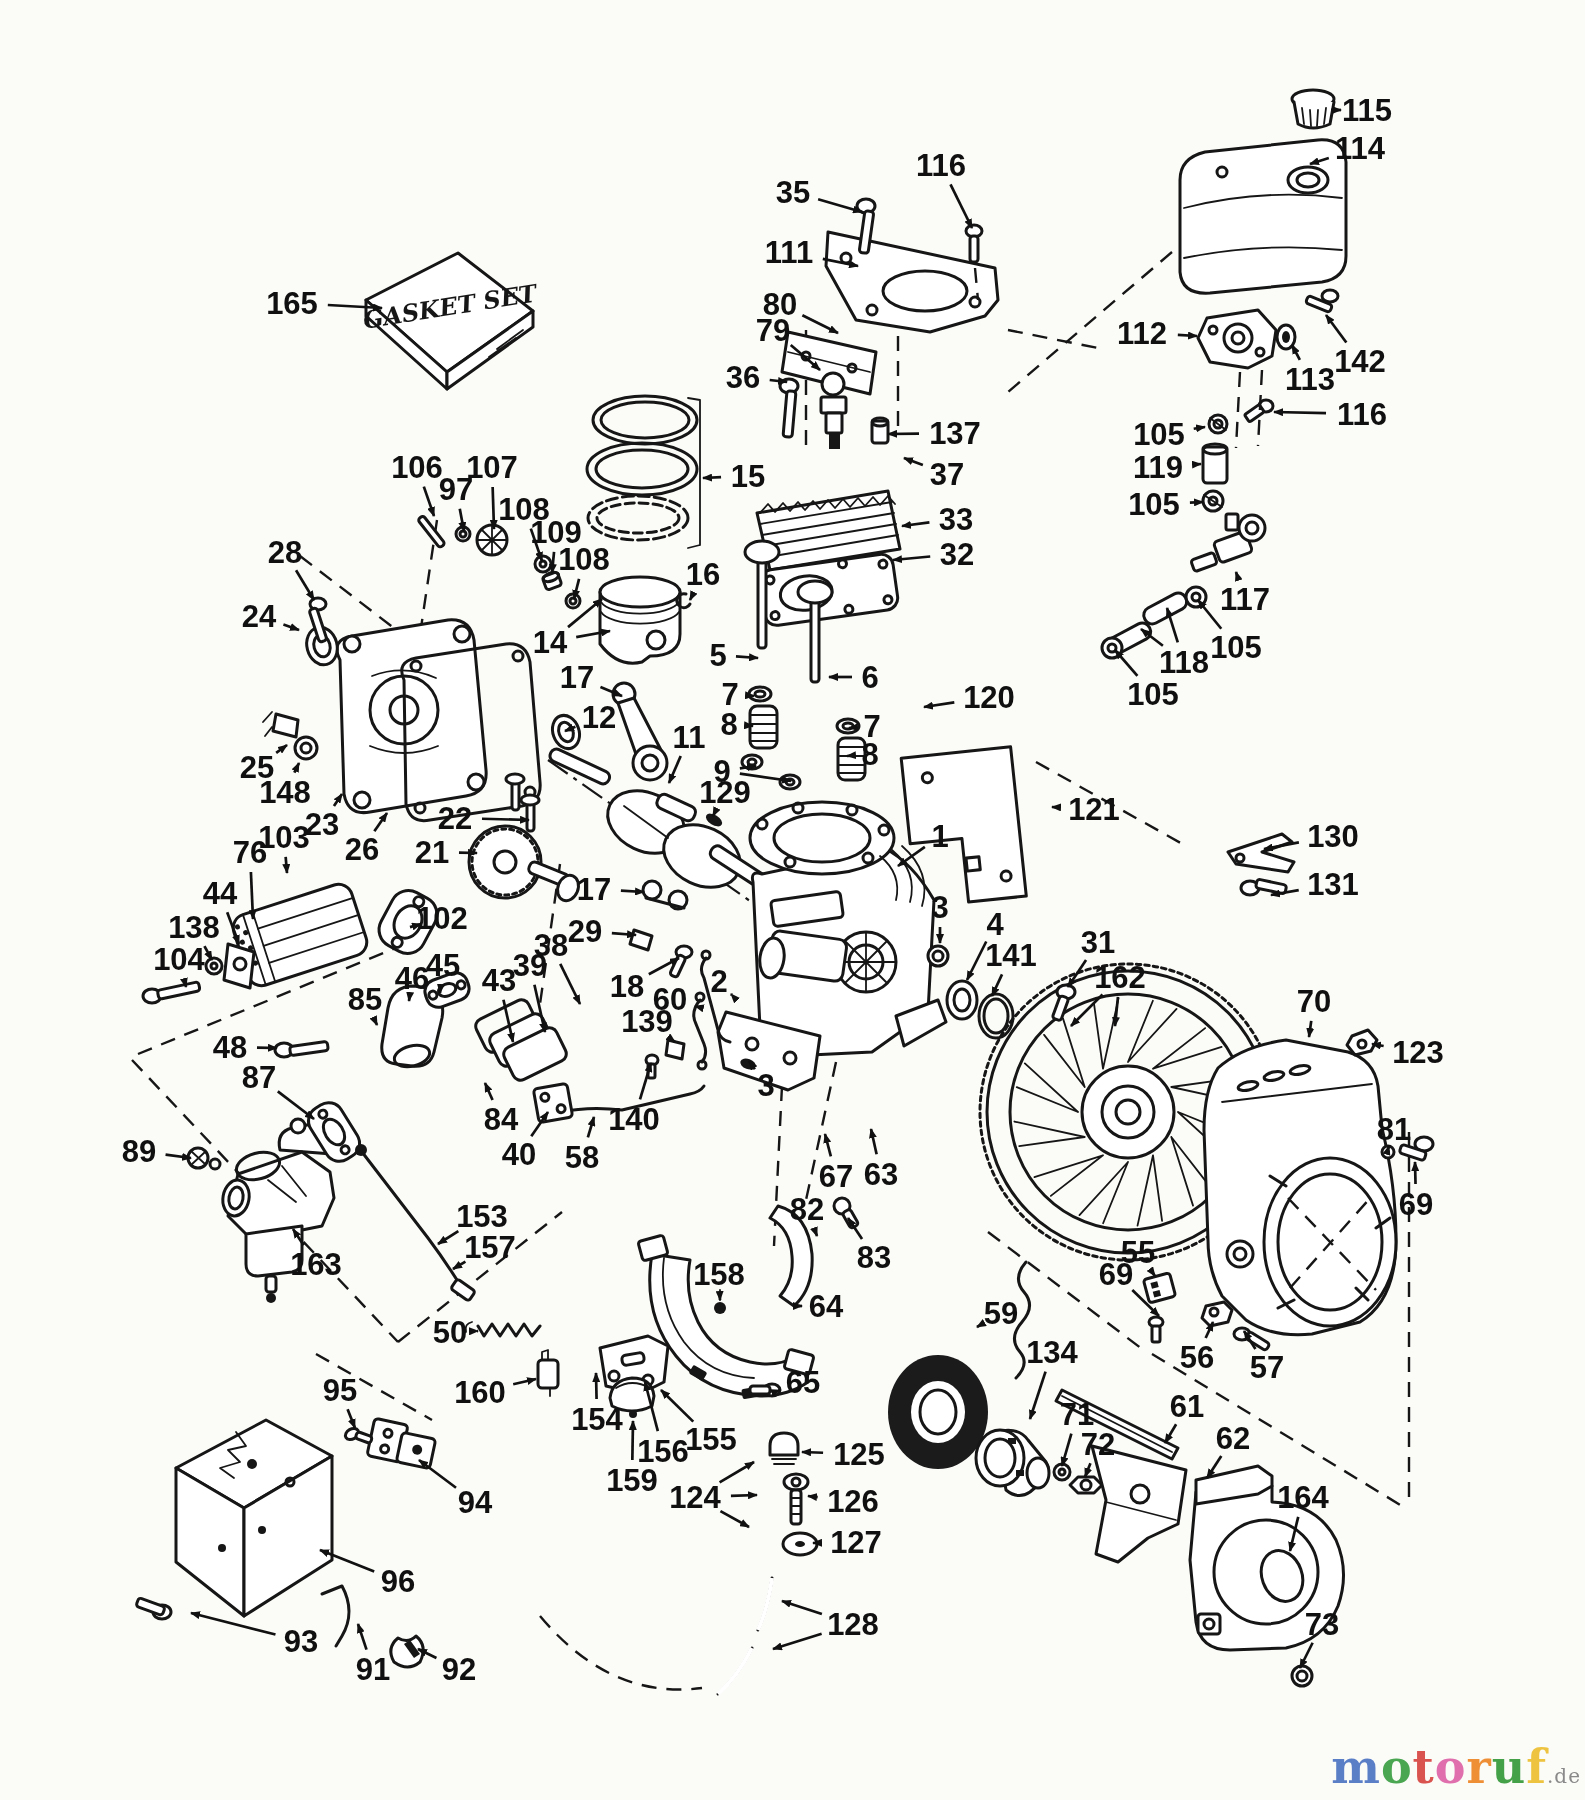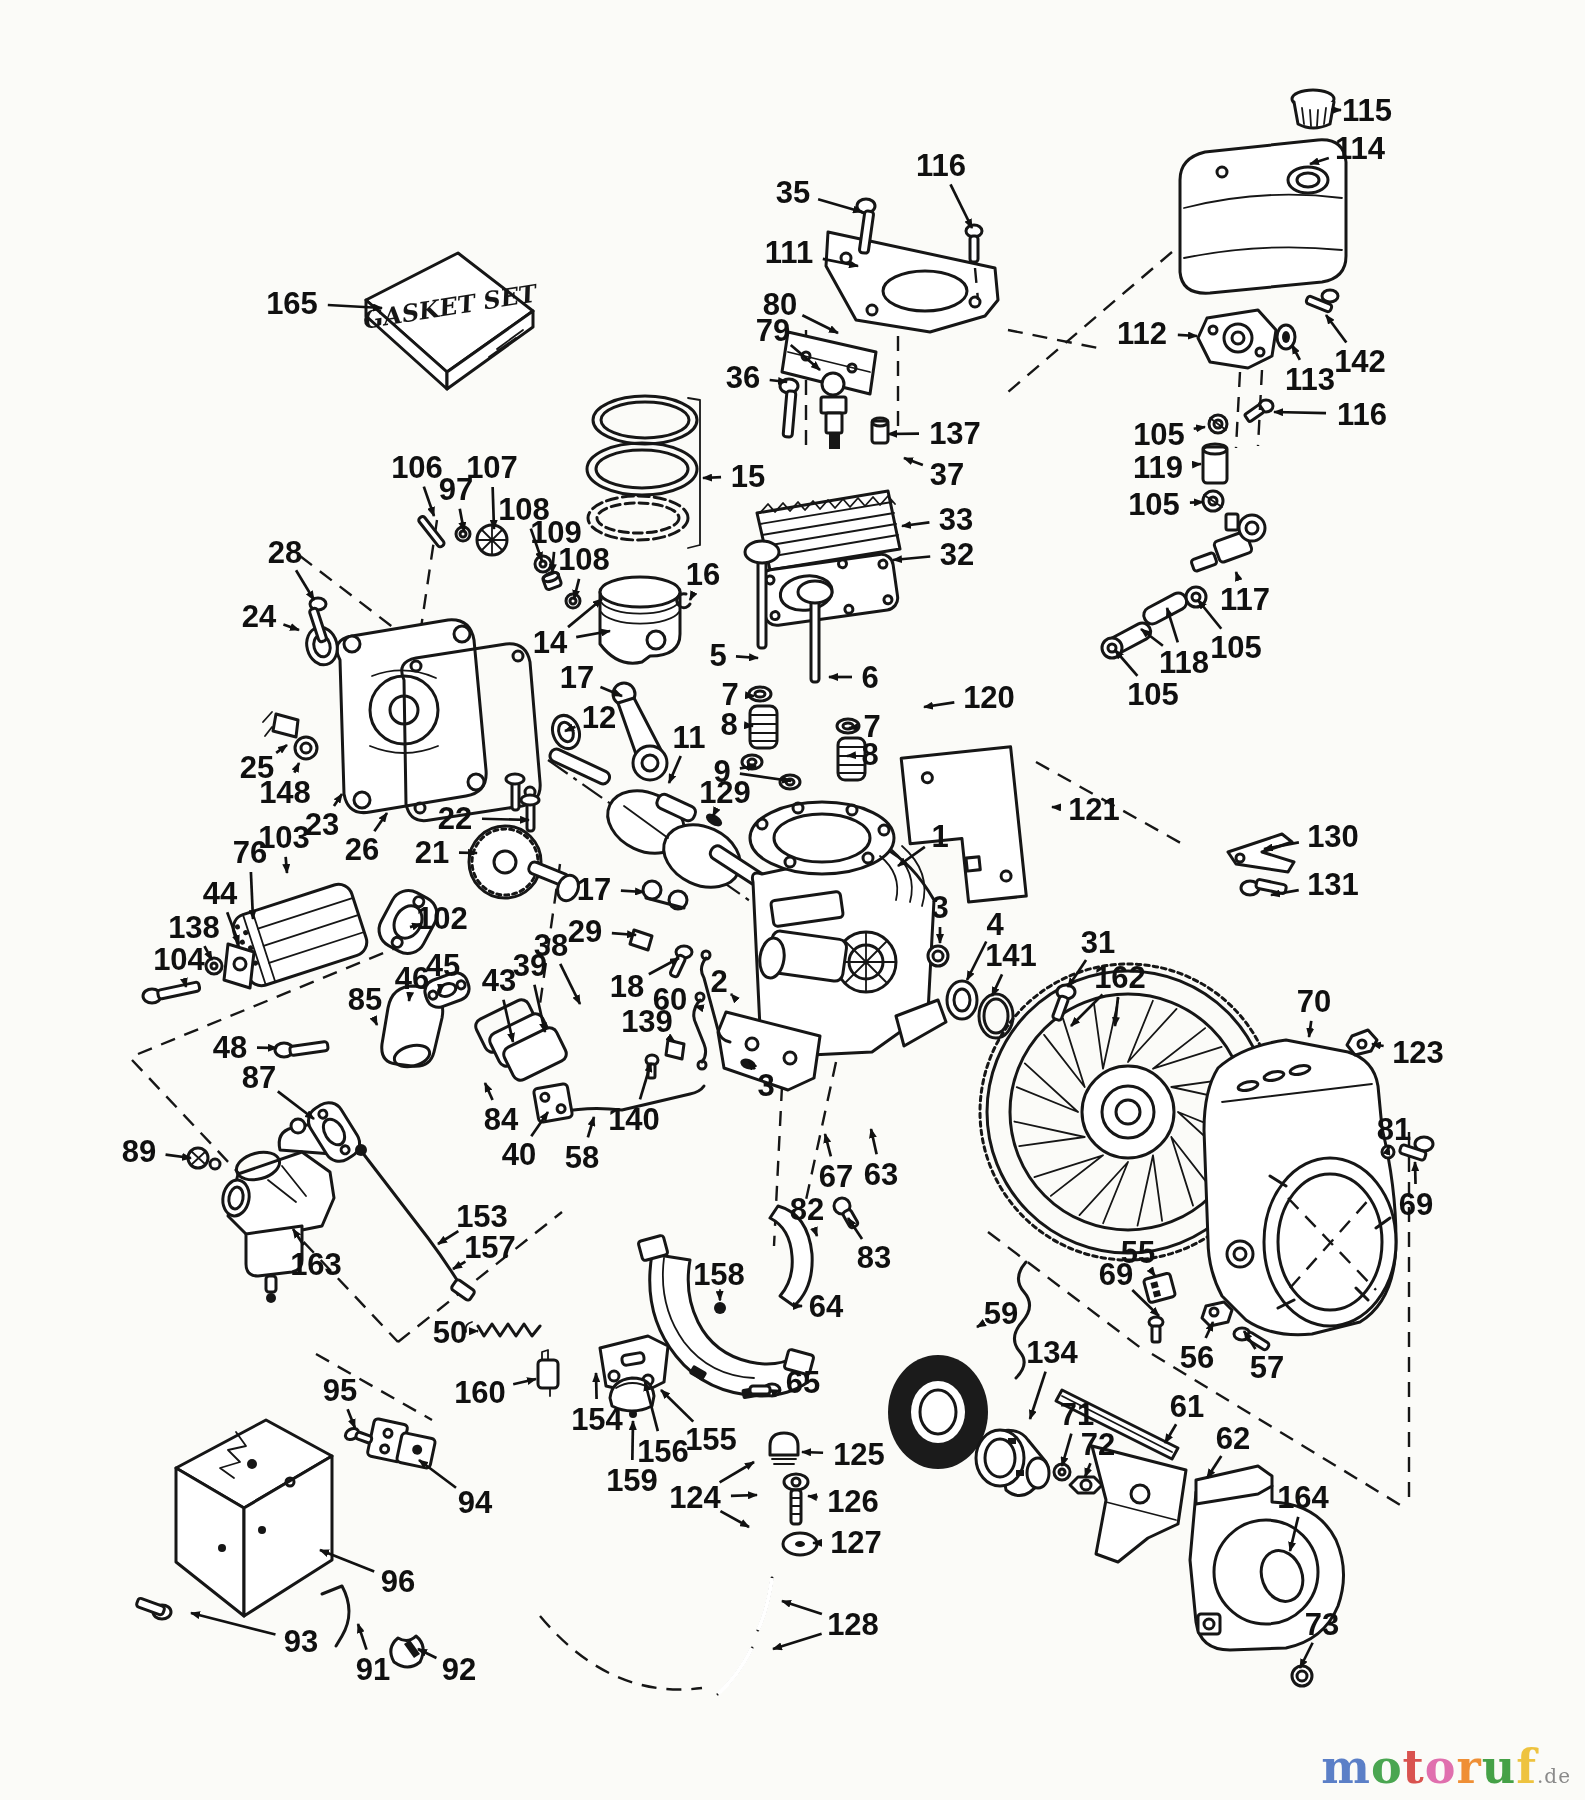--- a/index.html
+++ b/index.html
@@ -8,21 +8,21 @@
   svg{position:absolute;left:0;top:0;}
   .ln{fill:none;stroke:#161616;stroke-width:3;stroke-linecap:round;stroke-linejoin:round;}
   .fw{fill:#ffffff;stroke:#161616;stroke-width:3;stroke-linecap:round;stroke-linejoin:round;}
   .fb{fill:#161616;stroke:none;}
   .thin{fill:none;stroke:#161616;stroke-width:1.8;stroke-linecap:round;stroke-linejoin:round;}
   .dash{fill:none;stroke:#161616;stroke-width:2.4;stroke-dasharray:15 10;}
   .dashdot{fill:none;stroke:#161616;stroke-width:2.2;stroke-dasharray:24 7 4 7;}
   .leader{stroke:#111;stroke-width:2.7;fill:none;}
   .plabel{font:700 31px "Liberation Sans",sans-serif;fill:#101010;text-anchor:middle;dominant-baseline:central;}
   .gasket-text{font:italic 700 24px "DejaVu Serif",serif;fill:#161616;text-anchor:middle;}
-  #watermark{position:absolute;right:14px;bottom:6px;font-family:"DejaVu Serif",serif;
+  #watermark{position:absolute;right:4px;bottom:6px;font-family:"DejaVu Serif",serif;
              font-size:46px;font-weight:700;letter-spacing:1px;user-select:none;text-align:center;}
   #watermark .suffix{font-size:20px;font-weight:400;}
 </style>
 </head>
 <body>
 
 <div id="stage">
 <svg width="1585" height="1800" viewBox="0 0 1585 1800">
   <defs>
     <marker id="arrow" markerWidth="10" markerHeight="8" refX="9" refY="4" orient="auto" markerUnits="userSpaceOnUse">

